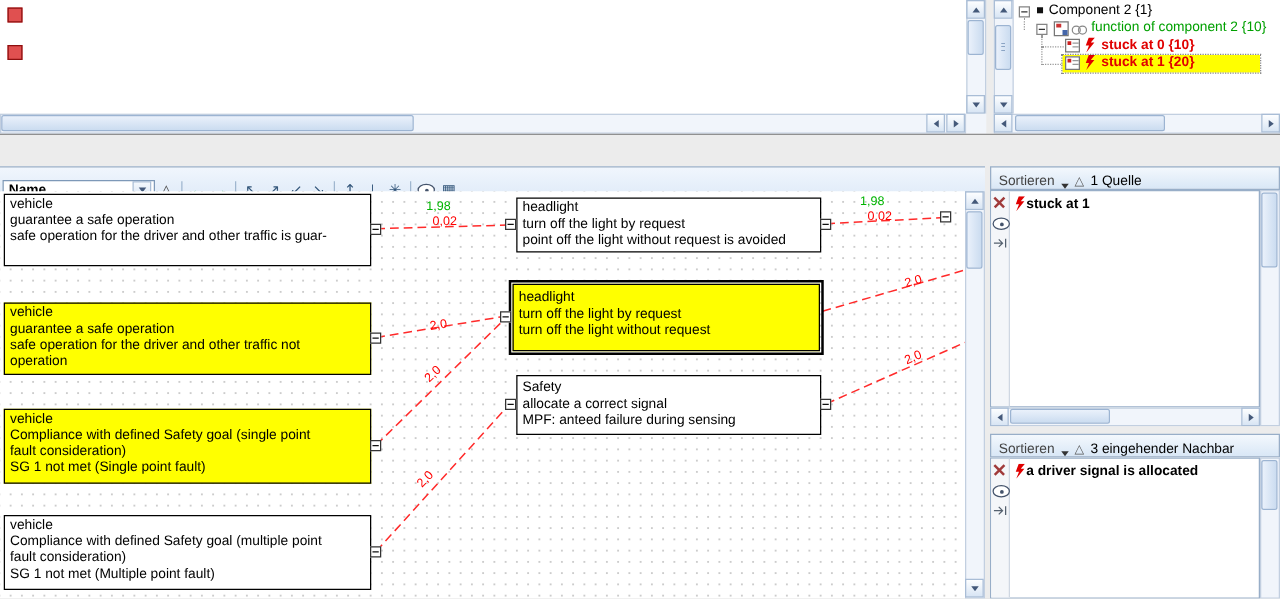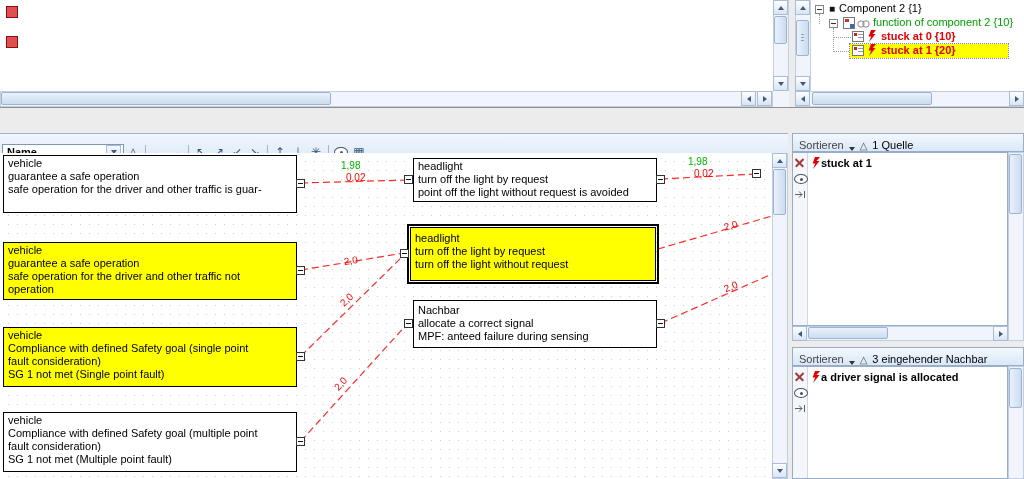--- a/index.html
+++ b/index.html
@@ -268,21 +268,21 @@
       <div>headlight</div>
       <div>turn off the light by request</div>
       <div>point off the light without request is avoided</div>
     </div>
     <div class="dbox yellow selected" style="left:410px;top:74px;width:246px;height:54px;padding-top:4px">
       <div>headlight</div>
       <div>turn off the light by request</div>
       <div>turn off the light without request</div>
     </div>
     <div class="dbox" style="left:413px;top:147px;width:244px;height:48px;padding-top:3px">
-      <div>Nachbar</div>
+      <div>Safety</div>
       <div>allocate a correct signal</div>
       <div>MPF: anteed failure during sensing</div>
     </div>
 
     <div class="hdl" style="left:296px;top:26px"></div>
     <div class="hdl" style="left:296px;top:113px"></div>
     <div class="hdl" style="left:296px;top:199px"></div>
     <div class="hdl" style="left:296px;top:284px"></div>
     <div class="hdl" style="left:404px;top:22px"></div>
     <div class="hdl" style="left:656px;top:22px"></div>

